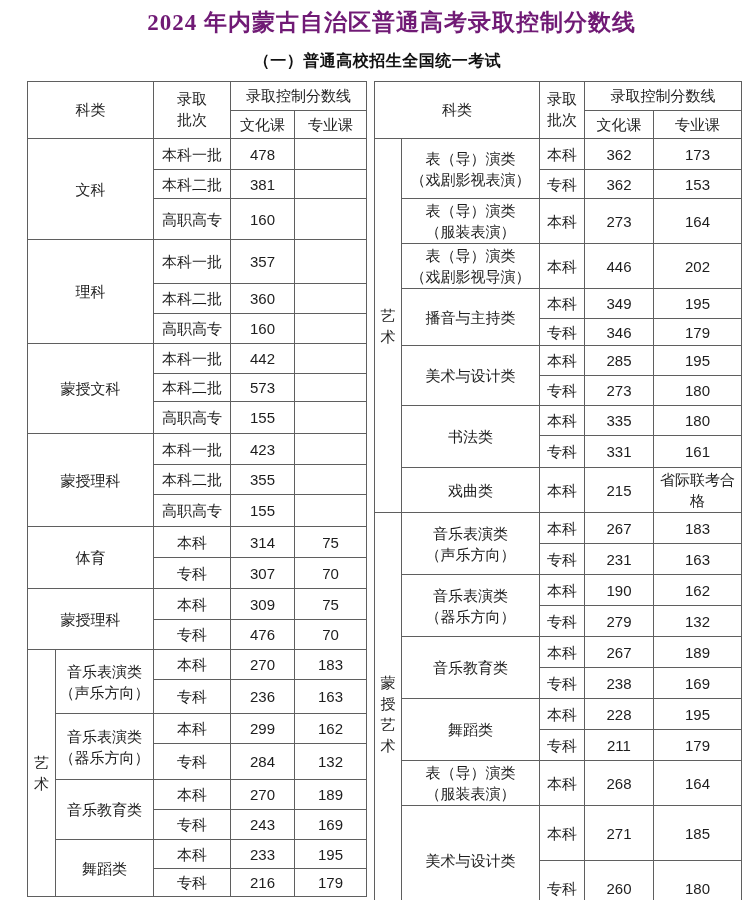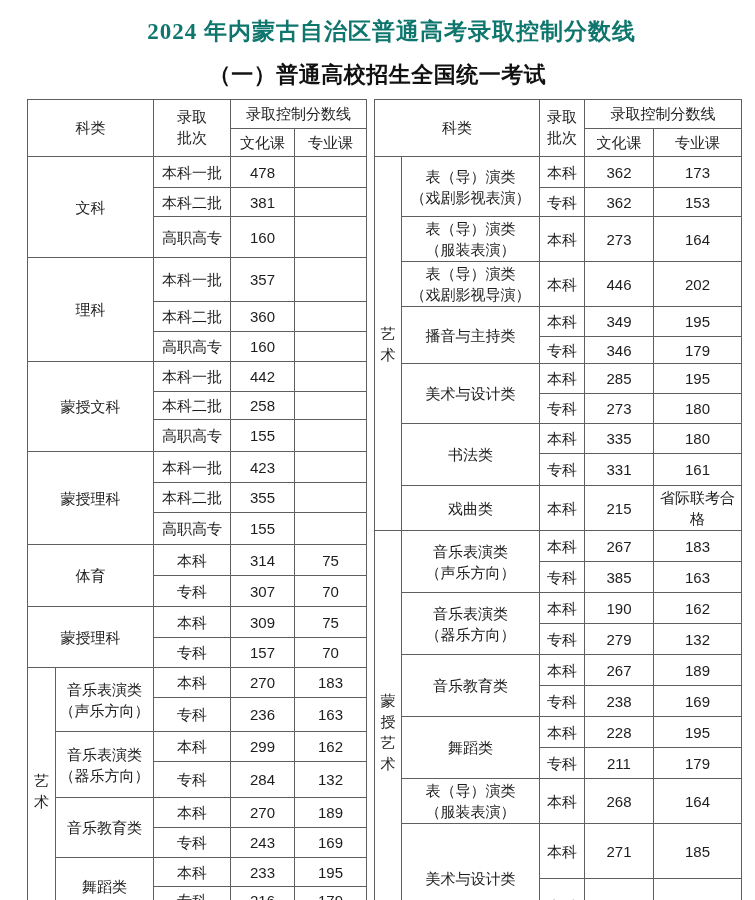--- a/index.html
+++ b/index.html
@@ -6,27 +6,27 @@
   * { box-sizing: border-box; }
   html,body { margin:0; padding:0; }
   body { background:#fff; }
   .page {
     position:relative; width:755px; height:900px; overflow:hidden;
     background: var(--bg);
     font-family:"Liberation Sans","DejaVu Sans",sans-serif;
     color: var(--text);
   }
   .page-title {
-    margin:16px 0 0; text-align:center;
+    margin:7px 0 0; text-align:center;
     font-family:"Liberation Serif","DejaVu Serif",serif;
-    font-weight:bold; font-size:23px; letter-spacing:1px; color:#0f766e;padding-left:28px;
+    font-weight:bold; font-size:23px; letter-spacing:1px; color:#701a75;padding-left:28px;
   }
   .page-subtitle {
     margin:13px 10px 0; text-align:center;
-    font-weight:700; font-size:22px; letter-spacing:0.5px; color:#111;
+    font-weight:700; font-size:16px; letter-spacing:0.5px; color:#111;
   }
   .tables { display:flex; align-items:flex-start; padding-left:27px; gap:7px; margin-top:9px; }
   table.score { border-collapse:collapse; table-layout:fixed; }
   table.tbl-left  { width:339px; }
   table.tbl-right { width:367px; }
   .tbl-left  col:nth-child(1){width:28px}  .tbl-left  col:nth-child(2){width:98px}
   .tbl-left  col:nth-child(3){width:77px}  .tbl-left  col:nth-child(4){width:64px}
   .tbl-left  col:nth-child(5){width:72px}
   .tbl-right col:nth-child(1){width:27px}  .tbl-right col:nth-child(2){width:138px}
   .tbl-right col:nth-child(3){width:45px}  .tbl-right col:nth-child(4){width:69px}
@@ -105,21 +105,21 @@
               <td></td>
             </tr>
             <tr style="height: 30px;">
               <td rowspan="3" colspan="2">蒙授文科</td>
               <td>本科一批</td>
               <td>442</td>
               <td></td>
             </tr>
             <tr style="height: 28px;">
               <td>本科二批</td>
-              <td>258</td>
+              <td>573</td>
               <td></td>
             </tr>
             <tr style="height: 32px;">
               <td>高职高专</td>
               <td>155</td>
               <td></td>
             </tr>
             <tr style="height: 31px;">
               <td rowspan="3" colspan="2">蒙授理科</td>
               <td>本科一批</td>
@@ -148,21 +148,21 @@
               <td>70</td>
             </tr>
             <tr style="height: 31px;">
               <td rowspan="2" colspan="2">蒙授理科</td>
               <td>本科</td>
               <td>309</td>
               <td>75</td>
             </tr>
             <tr style="height: 30px;">
               <td>专科</td>
-              <td>157</td>
+              <td>476</td>
               <td>70</td>
             </tr>
             <tr style="height: 30px;">
               <td rowspan="8" colspan="1" class="vlabel">艺
 术</td>
               <td rowspan="2" class="pre">音乐表演类
 （声乐方向）</td>
               <td>本科</td>
               <td>270</td>
               <td>183</td>
@@ -304,21 +304,21 @@
 艺
 术</td>
               <td rowspan="2" class="pre">音乐表演类
 （声乐方向）</td>
               <td>本科</td>
               <td>267</td>
               <td>183</td>
             </tr>
             <tr style="height: 31px;">
               <td>专科</td>
-              <td>385</td>
+              <td>231</td>
               <td>163</td>
             </tr>
             <tr style="height: 31px;">
               <td rowspan="2" class="pre">音乐表演类
 （器乐方向）</td>
               <td>本科</td>
               <td>190</td>
               <td>162</td>
             </tr>
             <tr style="height: 31px;">

